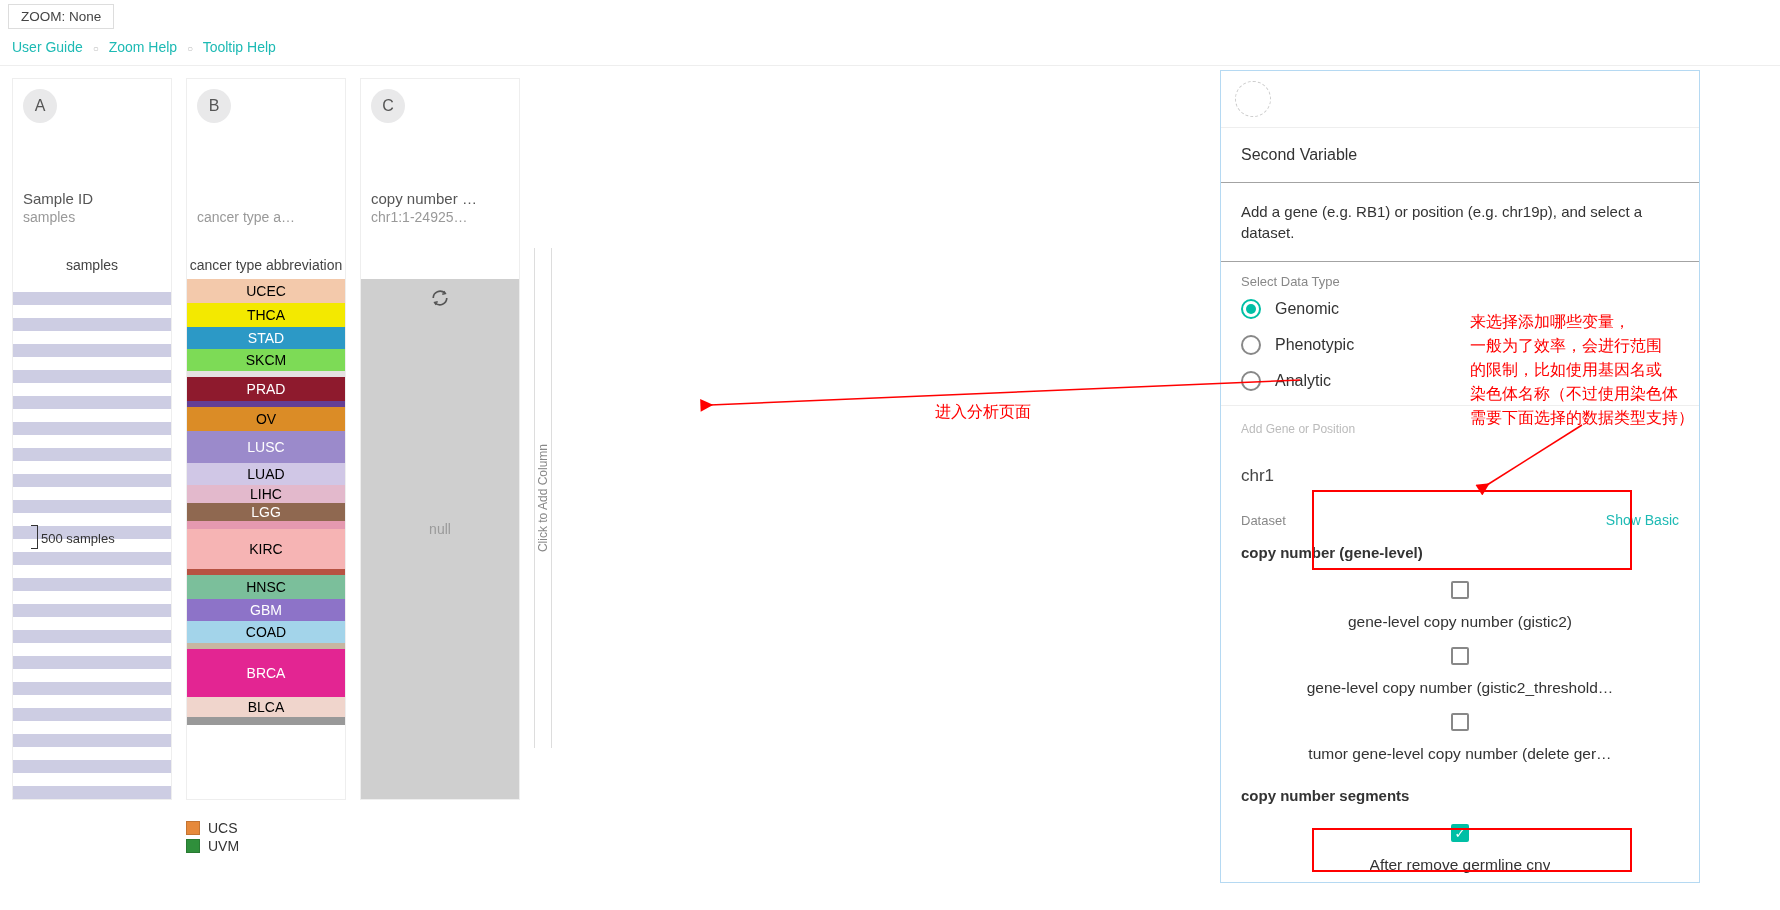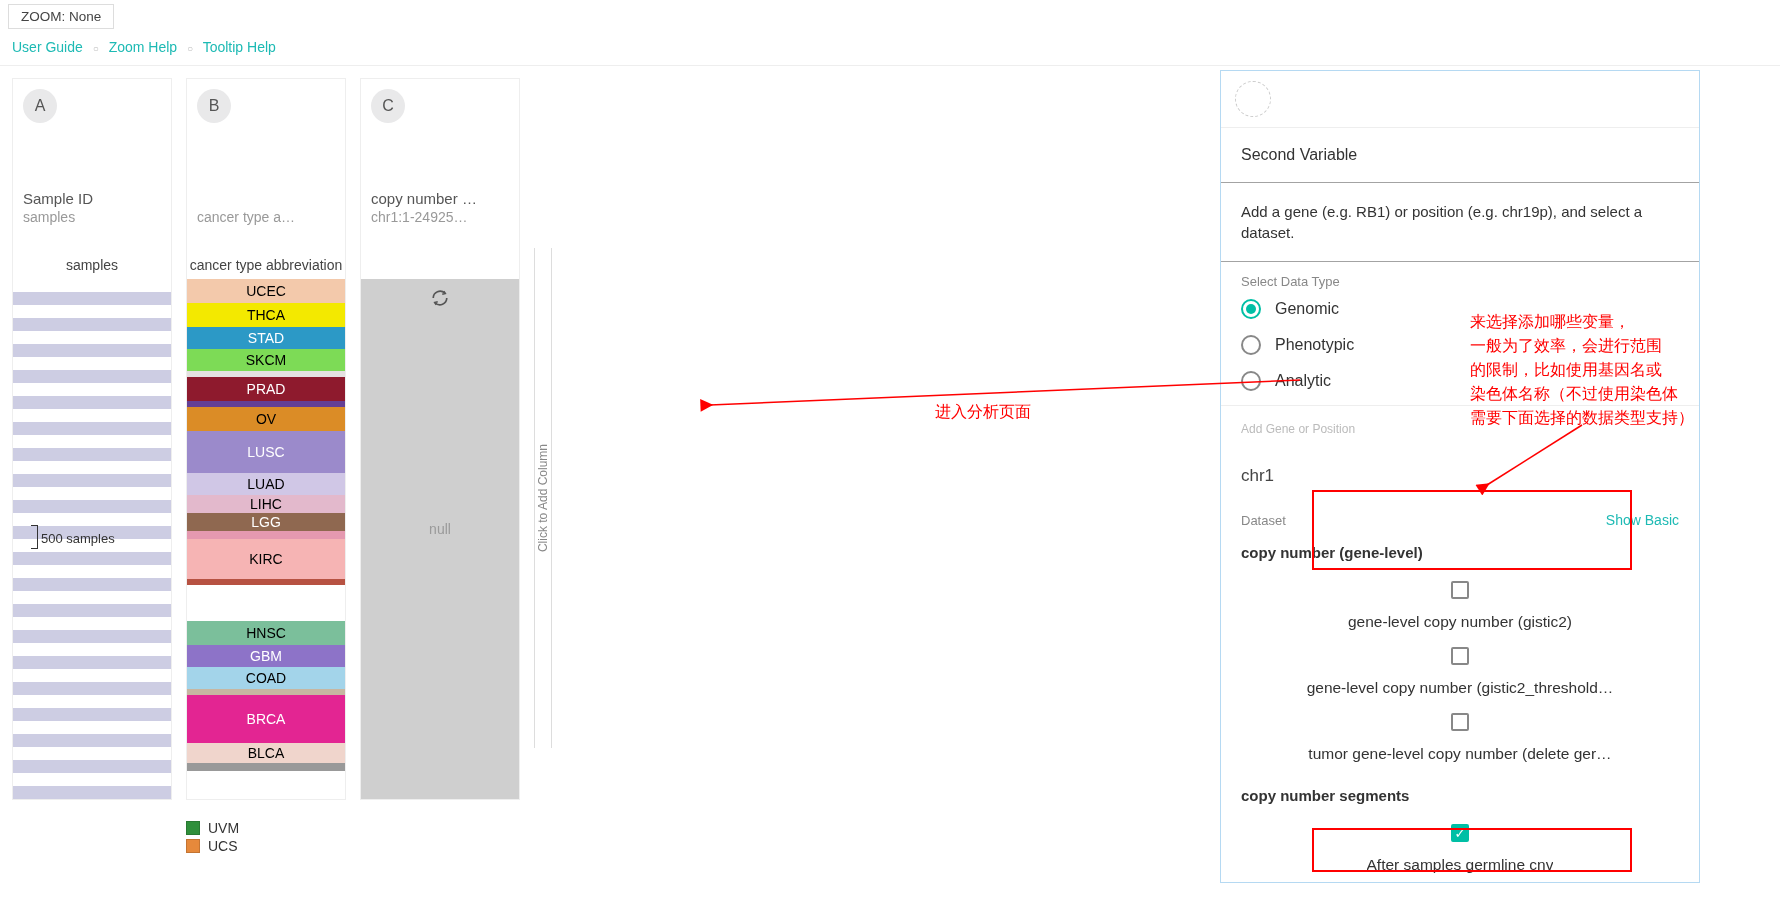--- a/index.html
+++ b/index.html
@@ -142,28 +142,28 @@
     <div class="col-subhead">cancer type abbreviation</div>
     <div class="stripe-area" id="cancer-rows">
         <div class="cancer-row" style="background: rgb(243, 201, 171); height: 24px;">UCEC</div>
         <div class="cancer-row" style="background: rgb(243, 233, 0); height: 24px;">THCA</div>
         <div class="cancer-row w" style="background: rgb(44, 153, 198); height: 22px;">STAD</div>
         <div class="cancer-row" style="background: rgb(125, 219, 86); height: 22px;">SKCM</div>
         <div class="cancer-row" style="background: rgb(229, 225, 225); height: 6px;"></div>
         <div class="cancer-row w" style="background: rgb(142, 26, 45); height: 24px;">PRAD</div>
         <div class="cancer-row w" style="background: rgb(100, 63, 149); height: 6px;"></div>
         <div class="cancer-row" style="background: rgb(219, 140, 38); height: 24px;">OV</div>
-        <div class="cancer-row w" style="background: rgb(155, 138, 203); height: 42px;">LUSC</div>
+        <div class="cancer-row w" style="background: rgb(155, 138, 203); height: 32px;">LUSC</div>
         <div class="cancer-row" style="background: rgb(208, 199, 230); height: 22px;">LUAD</div>
         <div class="cancer-row" style="background: rgb(227, 185, 204); height: 18px;">LIHC</div>
         <div class="cancer-row w" style="background: rgb(143, 104, 80); height: 18px;">LGG</div>
         <div class="cancer-row" style="background: rgb(229, 153, 176); height: 8px;"></div>
         <div class="cancer-row" style="background: rgb(246, 180, 180); height: 40px;">KIRC</div>
         <div class="cancer-row w" style="background: rgb(183, 82, 66); height: 6px;"></div>
-        <div class="cancer-row" style="background: rgb(123, 191, 155); height: 24px; margin-top: 36px;">HNSC</div>
+        <div class="cancer-row" style="background: rgb(123, 191, 155); height: 24px;">HNSC</div>
         <div class="cancer-row w" style="background: rgb(141, 115, 200); height: 22px;">GBM</div>
         <div class="cancer-row" style="background: rgb(163, 212, 234); height: 22px;">COAD</div>
         <div class="cancer-row" style="background: rgb(199, 182, 161); height: 6px;"></div>
         <div class="cancer-row w" style="background: rgb(227, 37, 146); height: 48px;">BRCA</div>
         <div class="cancer-row" style="background: rgb(240, 213, 204); height: 20px;">BLCA</div>
         <div class="cancer-row" style="background: rgb(153, 153, 153); height: 8px;"></div>
       </div>
   </div>
 
   <div class="col">
@@ -186,26 +186,26 @@
     </div>
   </div>
 
   <div class="add-col-bar">
     <span class="add-col-text">Click to Add Column</span>
   </div>
 </div>
 
 <div class="legend" id="legend">
     <div class="legend-item">
+      <span class="sw" style="background: rgb(230, 137, 59);"></span>
+      <span>UCS</span>
+    </div>
+    <div class="legend-item">
       <span class="sw" style="background: rgb(47, 143, 59);"></span>
       <span>UVM</span>
-    </div>
-    <div class="legend-item">
-      <span class="sw" style="background: rgb(230, 137, 59);"></span>
-      <span>UCS</span>
     </div>
   </div>
 
 
 <div class="panel">
   <div class="panel-top">
     <div class="dashed-circle"></div>
   </div>
   <div class="panel-sec" style="font-size:16px;"><span>Second Variable</span></div>
   <div class="panel-sec" style="font-size:15px; line-height:1.4;"><span>Add a gene (e.g. RB1) or position (e.g. chr19p), and select a dataset.</span></div>
@@ -246,21 +246,21 @@
       </div>
       <div class="cb-row">
         <span class="cb"></span>
         <span class="lbl">tumor gene-level copy number (delete ger…</span>
       </div>
     </div>
   <div class="ds-head" style="margin-top:10px;">copy number segments</div>
   <div id="g2">
       <div class="cb-row">
         <span class="cb checked">✓</span>
-        <span class="lbl">After samples germline cnv</span>
+        <span class="lbl">After remove germline cnv</span>
       </div>
     </div>
 </div>
 
 
 <div class="anno" style="left:935px; top:400px;">进入分析页面</div>
 <div class="anno" style="left:1470px; top:310px; white-space:pre;">来选择添加哪些变量，
 一般为了效率，会进行范围
 的限制，比如使用基因名或
 染色体名称（不过使用染色体

